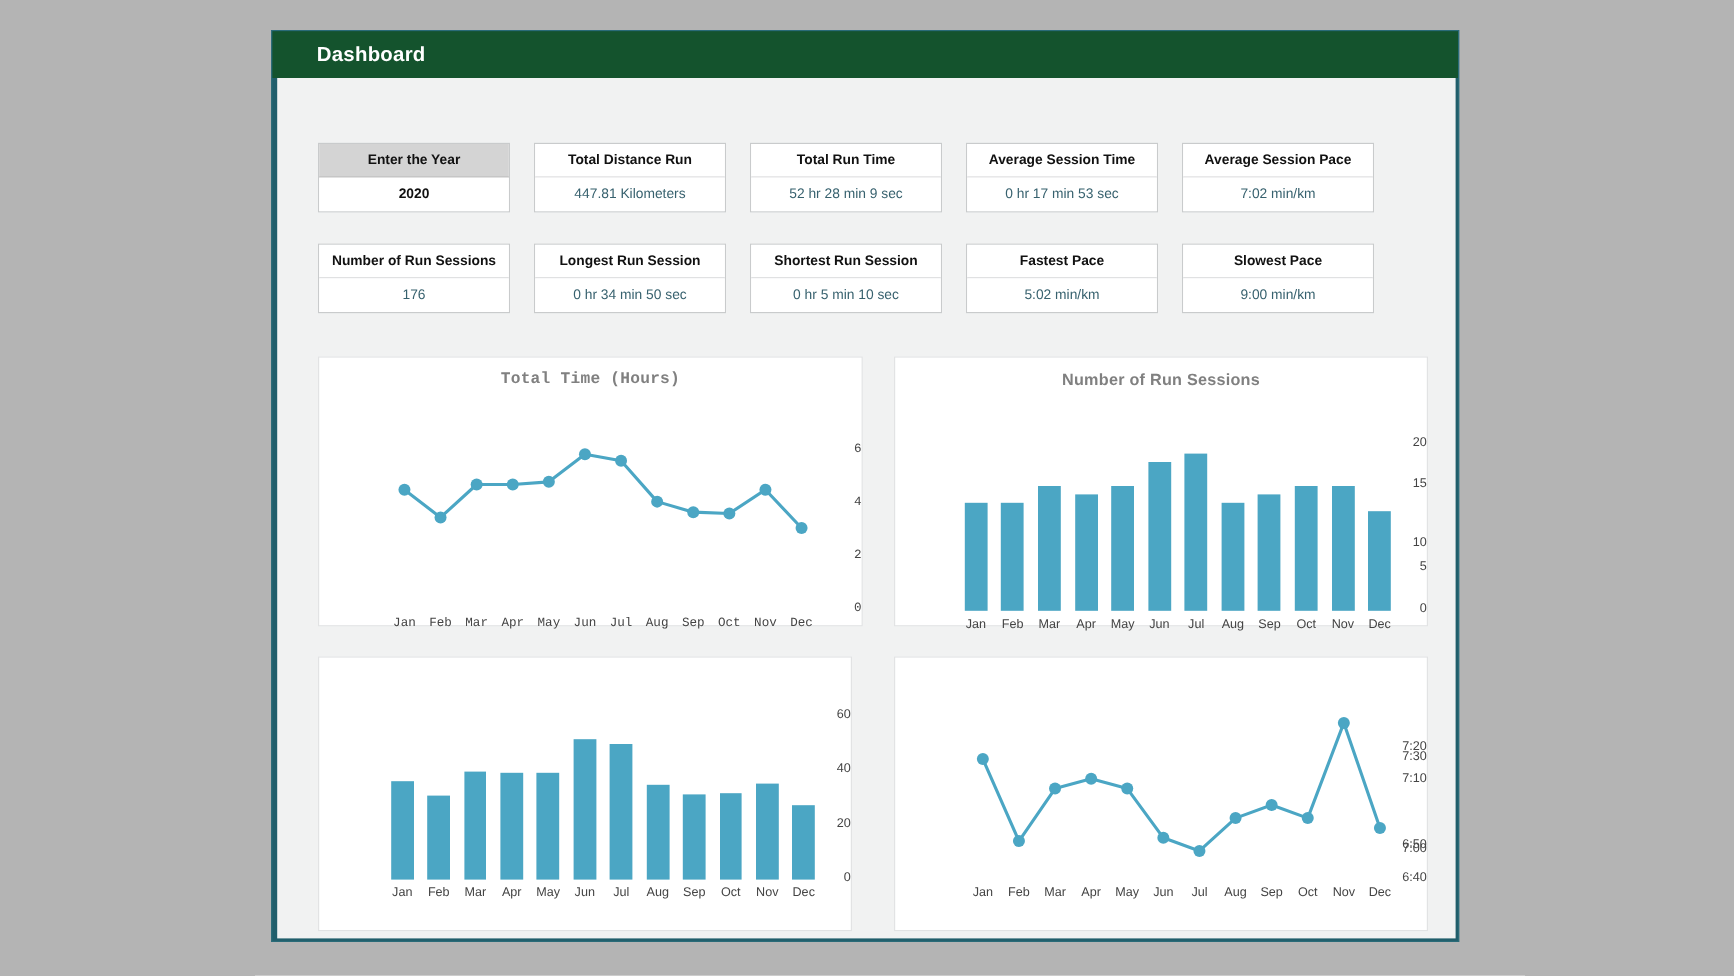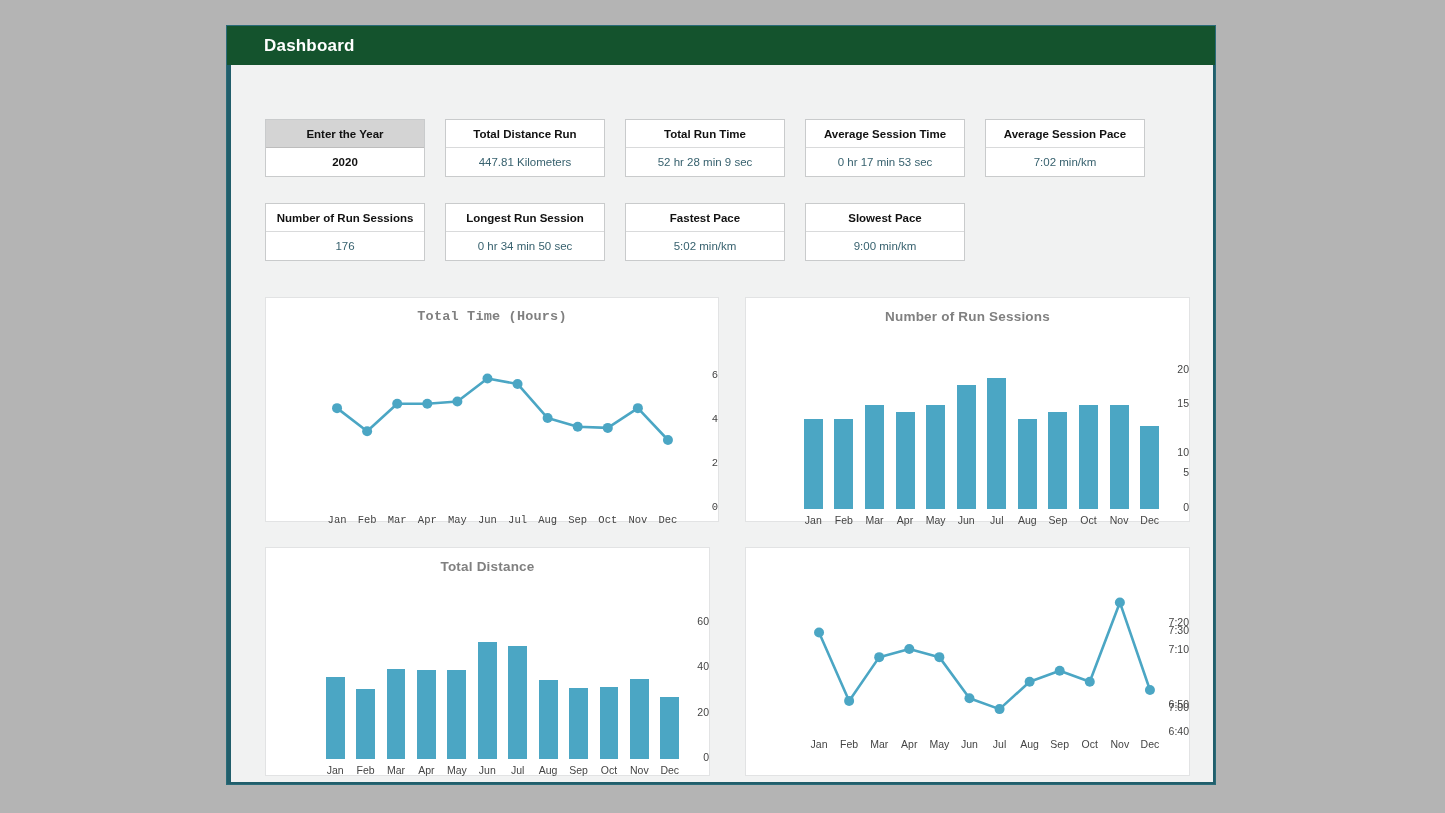--- a/index.html
+++ b/index.html
@@ -111,20 +111,24 @@
         </div>
       </div>
     <div class="kpi-row r2" id="kpi-row-2">
         <div class="kpi">
           <div class="hd">Number of Run Sessions</div>
           <div class="vl">176</div>
         </div>
         <div class="kpi">
           <div class="hd">Longest Run Session</div>
           <div class="vl">0 hr  34 min  50 sec</div>
+        </div>
+        <div class="kpi">
+          <div class="hd">Shortest Run Session</div>
+          <div class="vl">0 hr  5 min  10 sec</div>
         </div>
         <div class="kpi">
           <div class="hd">Fastest Pace</div>
           <div class="vl">5:02 min/km</div>
         </div>
         <div class="kpi">
           <div class="hd">Slowest Pace</div>
           <div class="vl">9:00 min/km</div>
         </div>
       </div>
@@ -195,21 +199,20 @@
           <div class="bar" style="left: 241.311px; width: 18.9617px; height: 131.19px; bottom: 38px; background: rgb(75, 166, 196);"></div>
           <div class="bar" style="left: 271.894px; width: 18.9617px; height: 89.7619px; bottom: 38px; background: rgb(75, 166, 196);"></div>
           <div class="bar" style="left: 302.477px; width: 18.9617px; height: 96.6667px; bottom: 38px; background: rgb(75, 166, 196);"></div>
           <div class="bar" style="left: 333.061px; width: 18.9617px; height: 103.571px; bottom: 38px; background: rgb(75, 166, 196);"></div>
           <div class="bar" style="left: 363.644px; width: 18.9617px; height: 103.571px; bottom: 38px; background: rgb(75, 166, 196);"></div>
           <div class="bar" style="left: 394.227px; width: 18.9617px; height: 82.8571px; bottom: 38px; background: rgb(75, 166, 196);"></div>
         </div>
     </div>
 
     <div class="chart-card c3">
-      <div class="chart-title">Total Distance</div>
       <div class="plot" id="plot-2">
           <div class="ytick" style="top: 183px; width: 46px;">0</div>
           <div class="ytick" style="top: 137.688px; width: 46px;">20</div>
           <div class="ytick" style="top: 92.375px; width: 46px;">40</div>
           <div class="ytick" style="top: 47.0625px; width: 46px;">60</div>
           <div class="xtick" style="left: 69.2083px; top: 190px;">Jan</div>
           <div class="xtick" style="left: 99.625px; top: 190px;">Feb</div>
           <div class="xtick" style="left: 130.042px; top: 190px;">Mar</div>
           <div class="xtick" style="left: 160.458px; top: 190px;">Apr</div>
           <div class="xtick" style="left: 190.875px; top: 190px;">May</div>

